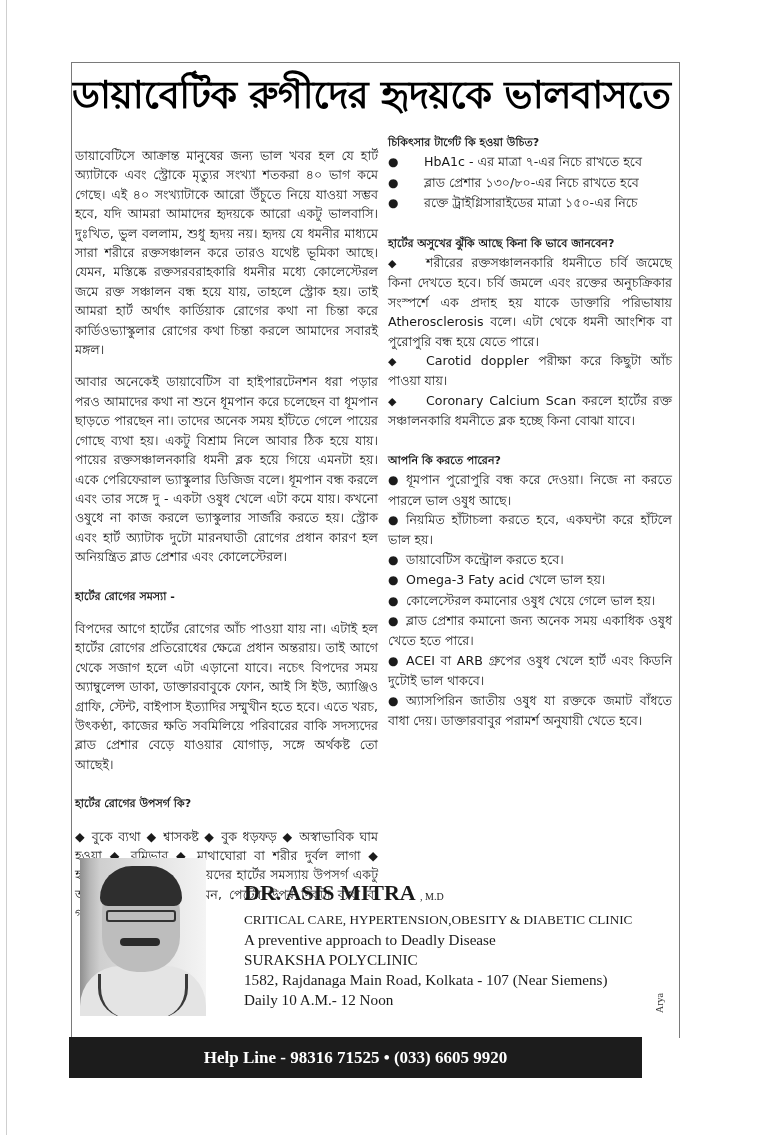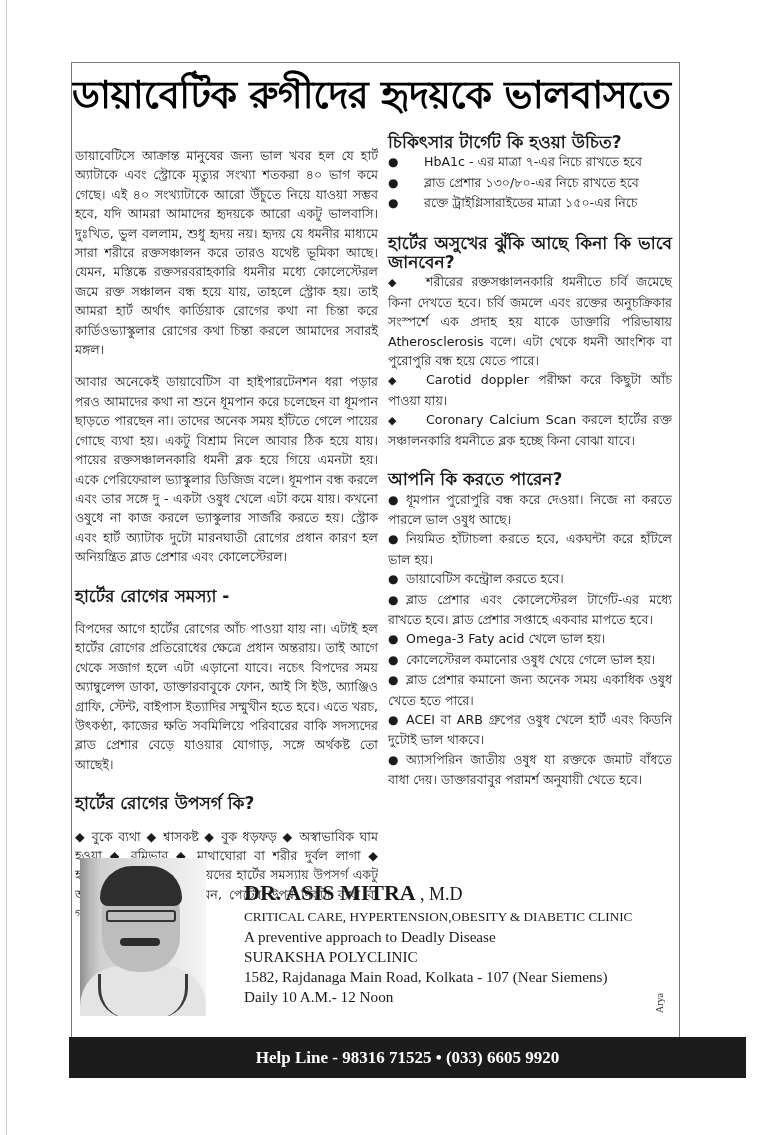--- a/index.html
+++ b/index.html
@@ -21,21 +21,21 @@
 
   .col {
     position: absolute; top: 70px; font-size: 12.6px; line-height: 19.4px;
     text-align: justify; color: #1b1b1b;
   }
   .col-left { left: 3px; width: 303px; }
   .col-right { left: 316px; width: 284px; }
 
   .para { margin-bottom: 0; margin-top: 13px; }
   .gap { height: 20px; }
-  .sub { font-weight: bold; font-size: 17px; }
+  .sub { font-weight: bold; font-size: 11px; }
   .li { position: relative; }
   .bullet-dot { display: inline-block; width: 18px; font-size: 12px; }
   .bullet-dot.wide { width: 36px; }
   .bullet-diamond { display: inline-block; width: 14px; font-size: 11px; }
   .bullet-diamond.wide { width: 38px; }
 
   .profile { position: absolute; left: 8px; top: 795px; width: 592px; height: 160px; }
   .photo {
     position: absolute; left: 0; top: 0; width: 126px; height: 158px;
     background: linear-gradient(90deg, #8e8e8e 0px, #b7b7b7 10px, #cfcfcf 20px, #e8e8e8 90px, #f4f4f4 126px);
@@ -43,32 +43,32 @@
   }
   .photo .head { position: absolute; left: 22px; top: 14px; width: 78px; height: 100px; border-radius: 40px 40px 36px 36px; background: #bdbdbd; }
   .photo .hair { position: absolute; left: 20px; top: 8px; width: 82px; height: 40px; border-radius: 40px 40px 10px 10px; background: #2e2e2e; }
   .photo .glasses { position: absolute; left: 26px; top: 52px; width: 70px; height: 12px; border: 2px solid #333; border-radius: 3px; }
   .photo .mustache { position: absolute; left: 40px; top: 80px; width: 40px; height: 8px; border-radius: 6px; background: #2b2b2b; }
   .photo .body { position: absolute; left: 0; top: 108px; width: 126px; height: 60px; border-radius: 40px 40px 0 0; background: #e4e4e4; }
   .photo .steth { position: absolute; left: 18px; top: 116px; width: 90px; height: 44px; border-left: 3px solid #3a3a3a; border-right: 3px solid #3a3a3a; border-radius: 0 0 30px 30px; }
 
   .info { position: absolute; left: 164px; top: 22px; font-family: "Liberation Serif", serif; color: #1a1a1a; }
   .info .name { font-size: 22px; font-weight: bold; line-height: 26px; }
-  .info .name .deg { font-size: 18px; font-weight: normal; }
+  .info .name .deg { font-size: 10px; font-weight: normal; }
   .info .line { font-size: 15.2px; line-height: 20px; white-space: nowrap; }
   .info .line.small { font-size: 13.2px; }
   .info .line.bold { font-weight: normal; }
 
   .credit {
     position: absolute; left: 582px; top: 950px; font-family: "Liberation Serif", serif;
     font-size: 10px; transform: rotate(-90deg); transform-origin: left top; color: #333;
   }
 
   .helpbar {
-    position: absolute; left: 69px; top: 1037px; width: 677px; height: 41px;
+    position: absolute; left: 69px; top: 1037px; width: 573px; height: 41px;
     background: #1c1c1c; color: #fff; text-align: center;
     font-family: "Liberation Serif", serif; font-weight: bold; font-size: 17px; line-height: 41px;
   }
 </style>
 </head>
 <body>
 
 <div class="page-edge"></div>
 
 <div class="frame">
@@ -102,21 +102,20 @@
     <div class="gap"></div>
     <p class="sub">হার্টের অসুখের ঝুঁকি আছে কিনা কি ভাবে জানবেন?</p>
     <p class="li"><span class="bullet-diamond wide">◆</span><span>শরীরের রক্তসঞ্চালনকারি ধমনীতে চর্বি জমেছে কিনা দেখতে হবে। চর্বি জমলে এবং রক্তের অনুচক্রিকার সংস্পর্শে এক প্রদাহ হয় যাকে ডাক্তারি পরিভাষায় Atherosclerosis বলে। এটা থেকে ধমনী আংশিক বা পুরোপুরি বন্ধ হয়ে যেতে পারে।</span></p>
     <p class="li"><span class="bullet-diamond wide">◆</span><span>Carotid doppler পরীক্ষা করে কিছুটা আঁচ পাওয়া যায়।</span></p>
     <p class="li"><span class="bullet-diamond wide">◆</span><span>Coronary Calcium Scan করলে হার্টের রক্ত সঞ্চালনকারি ধমনীতে ব্লক হচ্ছে কিনা বোঝা যাবে।</span></p>
     <div class="gap"></div>
     <p class="sub">আপনি কি করতে পারেন?</p>
     <p class="li"><span class="bullet-dot">●</span><span>ধূমপান পুরোপুরি বন্ধ করে দেওয়া। নিজে না করতে পারলে ভাল ওষুধ আছে।</span></p>
     <p class="li"><span class="bullet-dot">●</span><span>নিয়মিত হাঁটাচলা করতে হবে, একঘন্টা করে হাঁটলে ভাল হয়।</span></p>
     <p class="li"><span class="bullet-dot">●</span><span>ডায়াবেটিস কন্ট্রোল করতে হবে।</span></p>
-    <p class="li"><span class="bullet-dot">●</span><span>ব্লাড প্রেশার এবং কোলেস্টেরল টার্গেট-এর মধ্যে রাখতে হবে। ব্লাড প্রেশার সপ্তাহে একবার মাপতে হবে।</span></p>
     <p class="li"><span class="bullet-dot">●</span><span>Omega-3 Faty acid খেলে ভাল হয়।</span></p>
     <p class="li"><span class="bullet-dot">●</span><span>কোলেস্টেরল কমানোর ওষুধ খেয়ে গেলে ভাল হয়।</span></p>
     <p class="li"><span class="bullet-dot">●</span><span>ব্লাড প্রেশার কমানো জন্য অনেক সময় একাধিক ওষুধ খেতে হতে পারে।</span></p>
     <p class="li"><span class="bullet-dot">●</span><span>ACEI বা ARB গ্রুপের ওষুধ খেলে হার্ট এবং কিডনি দুটোই ভাল থাকবে।</span></p>
     <p class="li"><span class="bullet-dot">●</span><span>অ্যাসপিরিন জাতীয় ওষুধ যা রক্তকে জমাট বাঁধতে বাধা দেয়। ডাক্তারবাবুর পরামর্শ অনুযায়ী খেতে হবে।</span></p>
   </div>
 
   <div class="profile">
     <div class="photo">
       <div class="body"></div>

